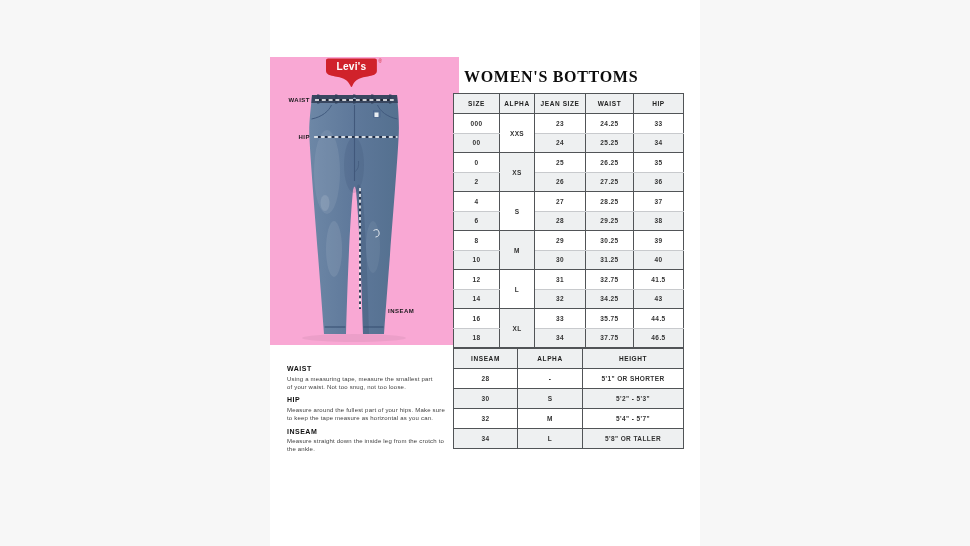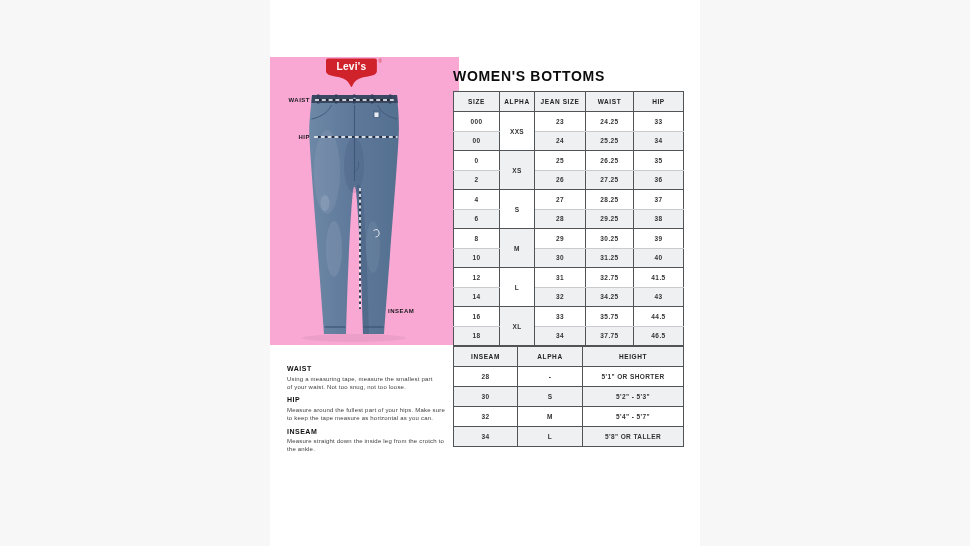--- a/index.html
+++ b/index.html
@@ -17,21 +17,21 @@
   .lbl-hip{left:10px;top:77px;width:30px;text-align:right;}
   .lbl-inseam{left:118px;top:251px;}
 
   
   .guide{position:absolute;left:17px;top:365px;width:165px;}
   .guide h3{margin:0 0 2.5px 0;font-size:7px;font-weight:700;letter-spacing:.5px;color:#101010;}
   .guide p{margin:0 0 5px 0;font-size:6px;line-height:1.4;color:#3d3d3d;letter-spacing:.2px;white-space:pre-line;}
 
   
   .tables-col{position:absolute;left:183px;top:68px;width:231px;}
-  .section-title{margin:0 0 7px 0;font-size:14px;font-weight:800;letter-spacing:.7px;color:#0c0c0c;}
+  .section-title{margin:0 0 7px 11px;font-size:16px;font-weight:800;letter-spacing:.7px;color:#0c0c0c;font-family:Liberation Serif, serif;}
   .t2{margin-top:16px;margin-bottom:6px;}
   table.chart-table{border-collapse:collapse;width:230px;table-layout:fixed;}
   .chart-table th{height:19px;background:#eef0f1;border:1px solid #515457;
       font-size:6.5px;font-weight:700;letter-spacing:.6px;color:#222;text-align:center;padding:0;}
   .chart-table td{height:18.5px;border:1px solid #515457;background:#fff;
       font-size:6.5px;font-weight:600;letter-spacing:.4px;color:#333;text-align:center;padding:0;}
   .size-table tr.shade td{background:#eef0f1;}
   .size-table td.alpha.a-white{background:#fff;}
   .size-table td.alpha.a-shade{background:#eef0f1;}
   .size-table tr.start td:not(.alpha){border-bottom-color:#c8cacd;}

